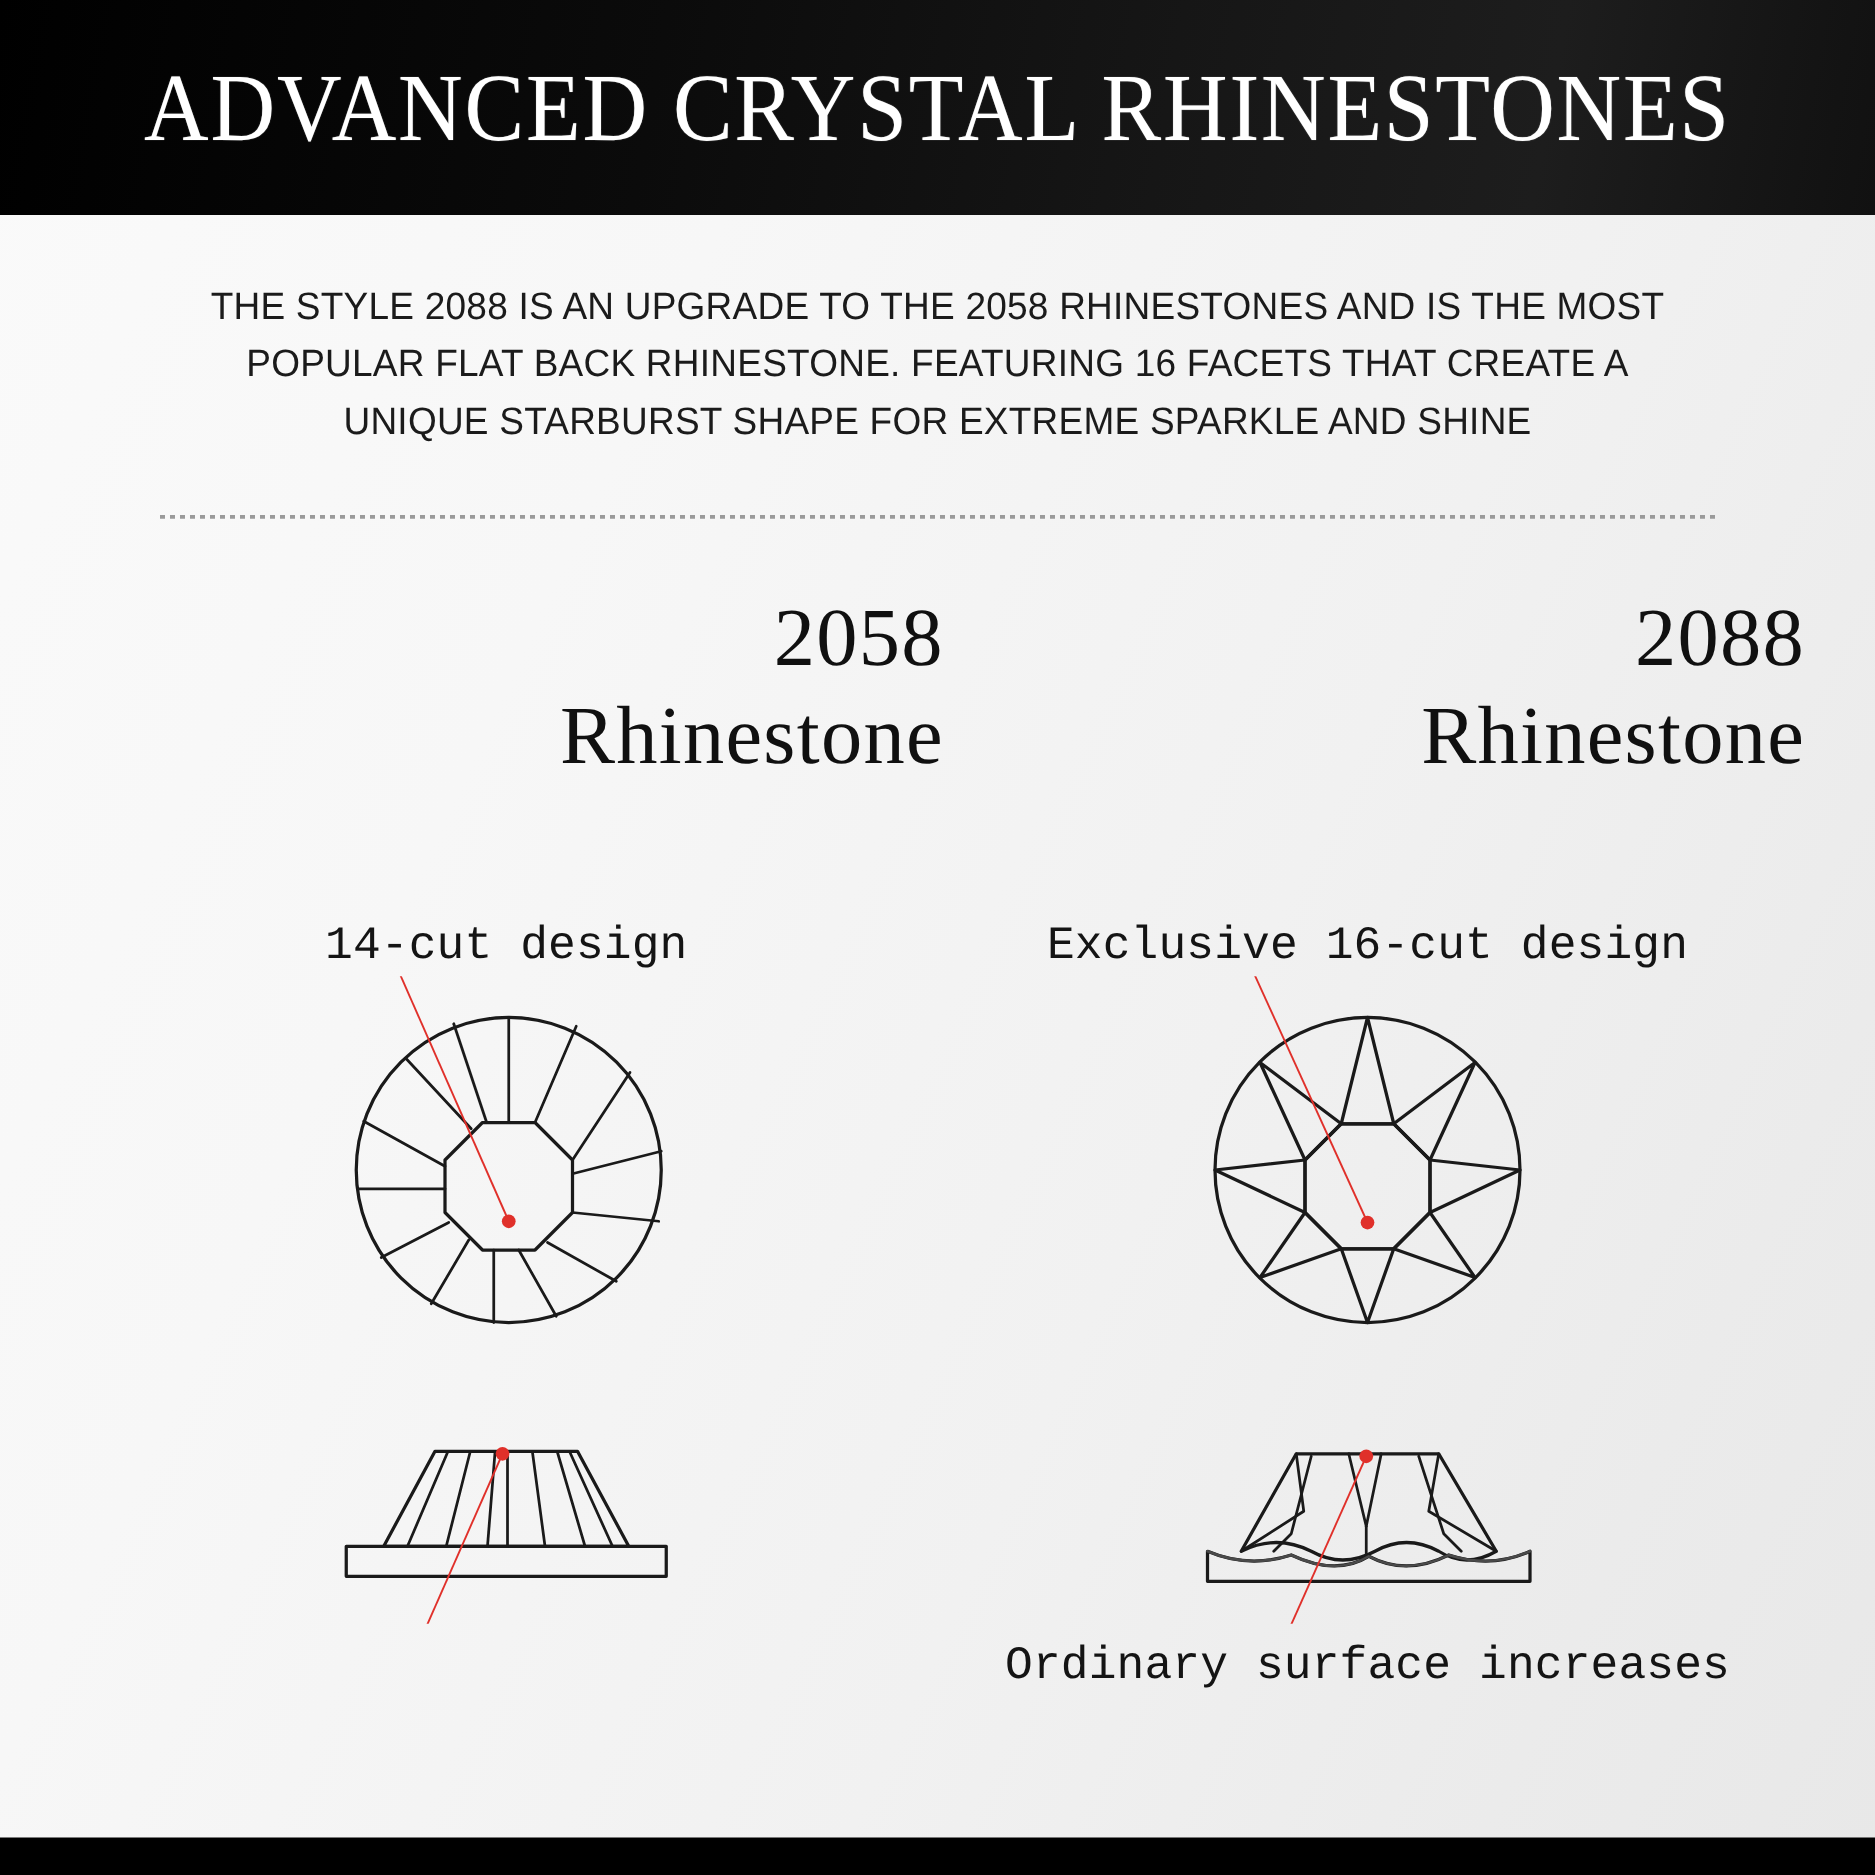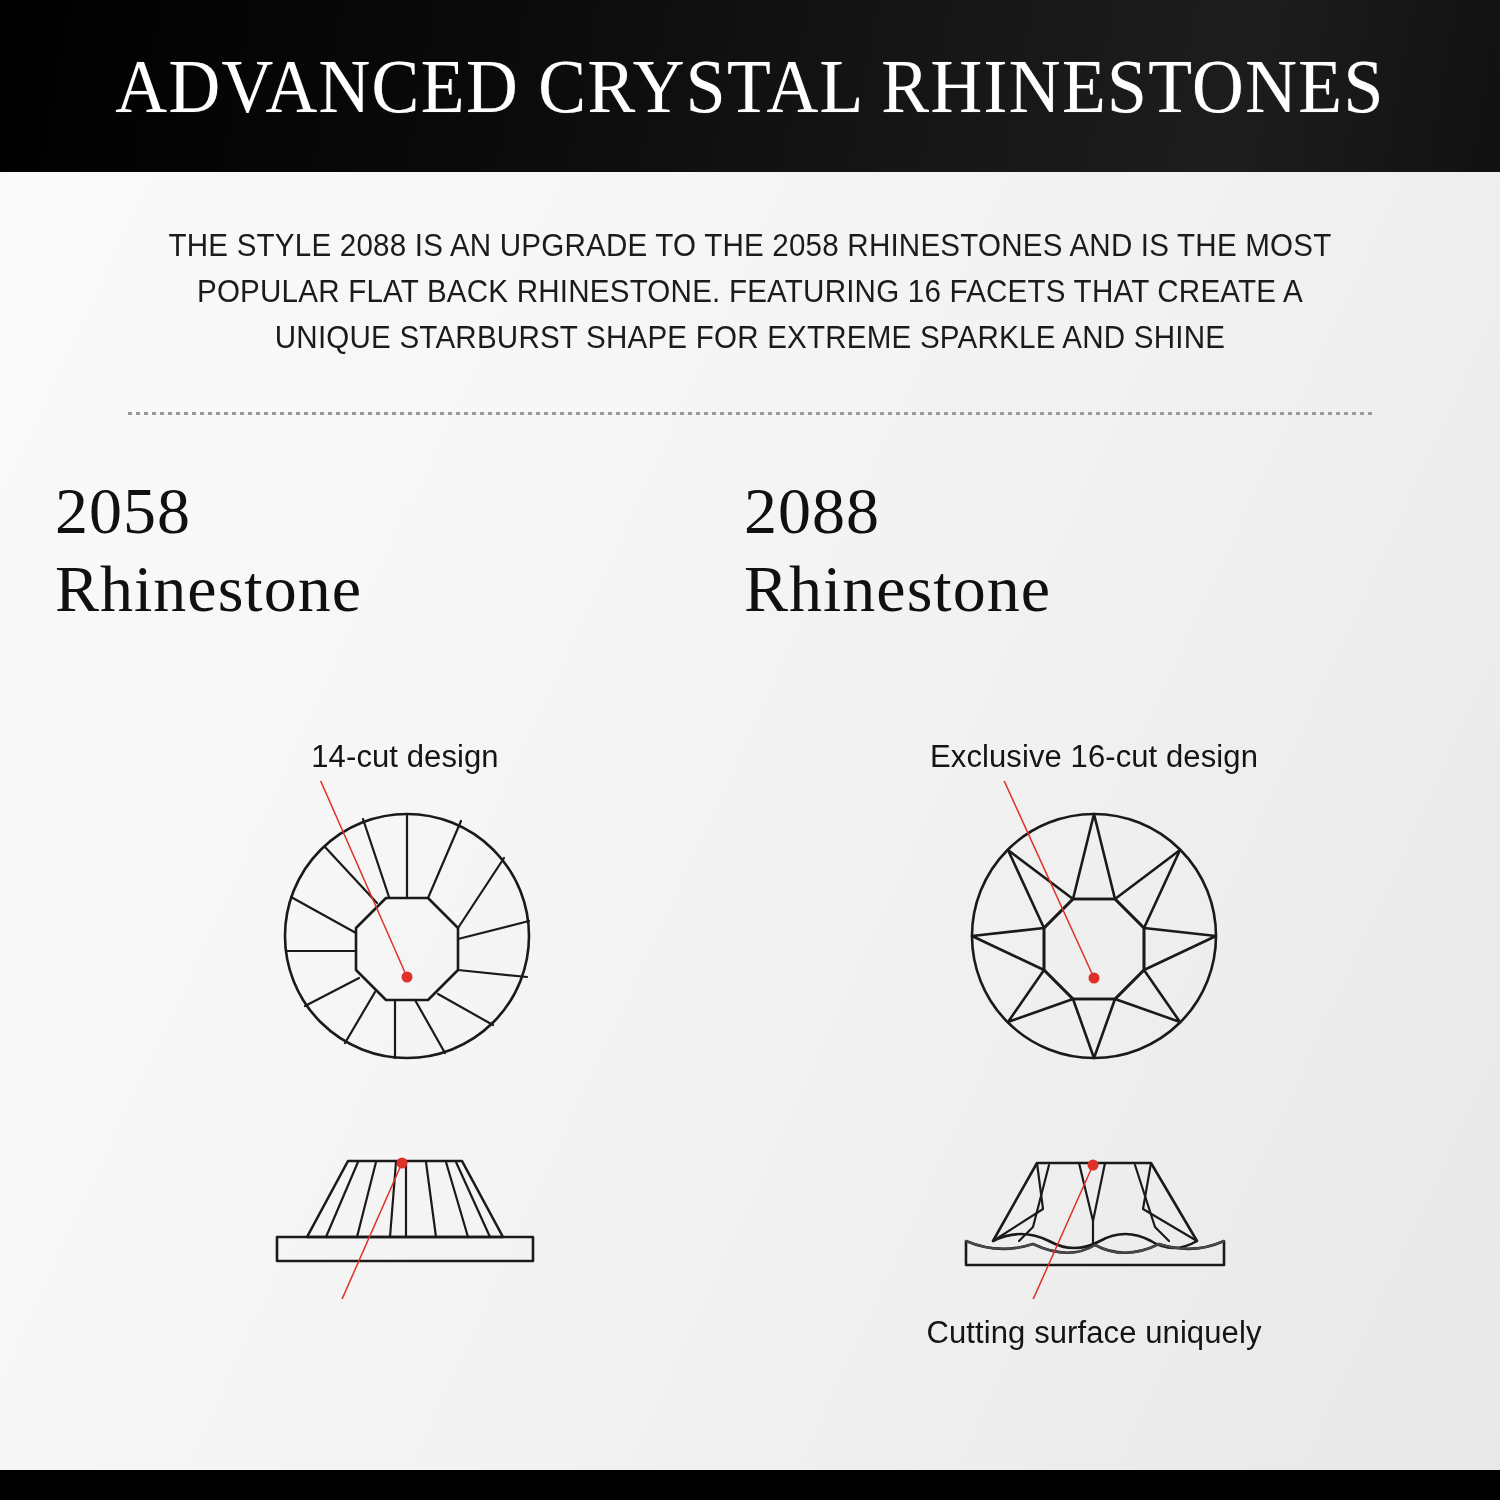--- a/index.html
+++ b/index.html
@@ -80,36 +80,37 @@
     background-image: repeating-linear-gradient(to right,
        #9a9a9a 0px, #9a9a9a 4px, rgba(0,0,0,0) 4px, rgba(0,0,0,0) 8px);
   }
 
   
   .col { position: absolute; top: 470px; width: 700px; height: 930px; }
   .col-left  { left: 55px;  }
   .col-right { left: 744px; }
 
   .col-title {
-    text-align: left;
+    text-align: right;
     font-family: "Liberation Serif", "DejaVu Serif", serif;
     color: #101010;
     font-size: 66px;
     line-height: 82px;
     letter-spacing: 1px;
   }
   .col-title .tnum { display: block; }
   .col-title .tword { display: block; margin-top: -4px; }
 
   .fig-label {
     text-align: center;
     color: #141414;
-    font-size: 31px;
+    font-size: 37px;
     line-height: 40px;
     letter-spacing: 0.1px;
+    font-family: Liberation Mono, monospace;
   }
   .label-top   { margin-top: 107px; }
   .caption-bot { margin-top: 14px; }
 
   .fig {
     display: block;
     margin: 0 auto;
   }
   .fig-top-wrap  { height: 300px; margin-top: 4px; }
   .fig-side-wrap { height: 150px; margin-top: 68px; }
@@ -251,20 +252,20 @@
           <path d="M37,92 Q70,106 104,95 Q140,112 166,96 Q196,112 230,95 Q264,106 295,92"></path>
         </g>
         <g>
           <line class="leader" x1="90" y1="182" x2="164" y2="16"></line>
           <circle class="leader-dot" cx="164" cy="16" r="5.5"></circle>
         </g>
       </svg>
     </div>
 
     <div class="fig-label caption-bot">
-      <span>Cutting surface uniquely</span><br>
+      <span>Ordinary surface increases</span><br>
     </div>
 
   </div>
 
   <div class="bottom-bar"></div>
 
 </div>
 
 </body></html>

